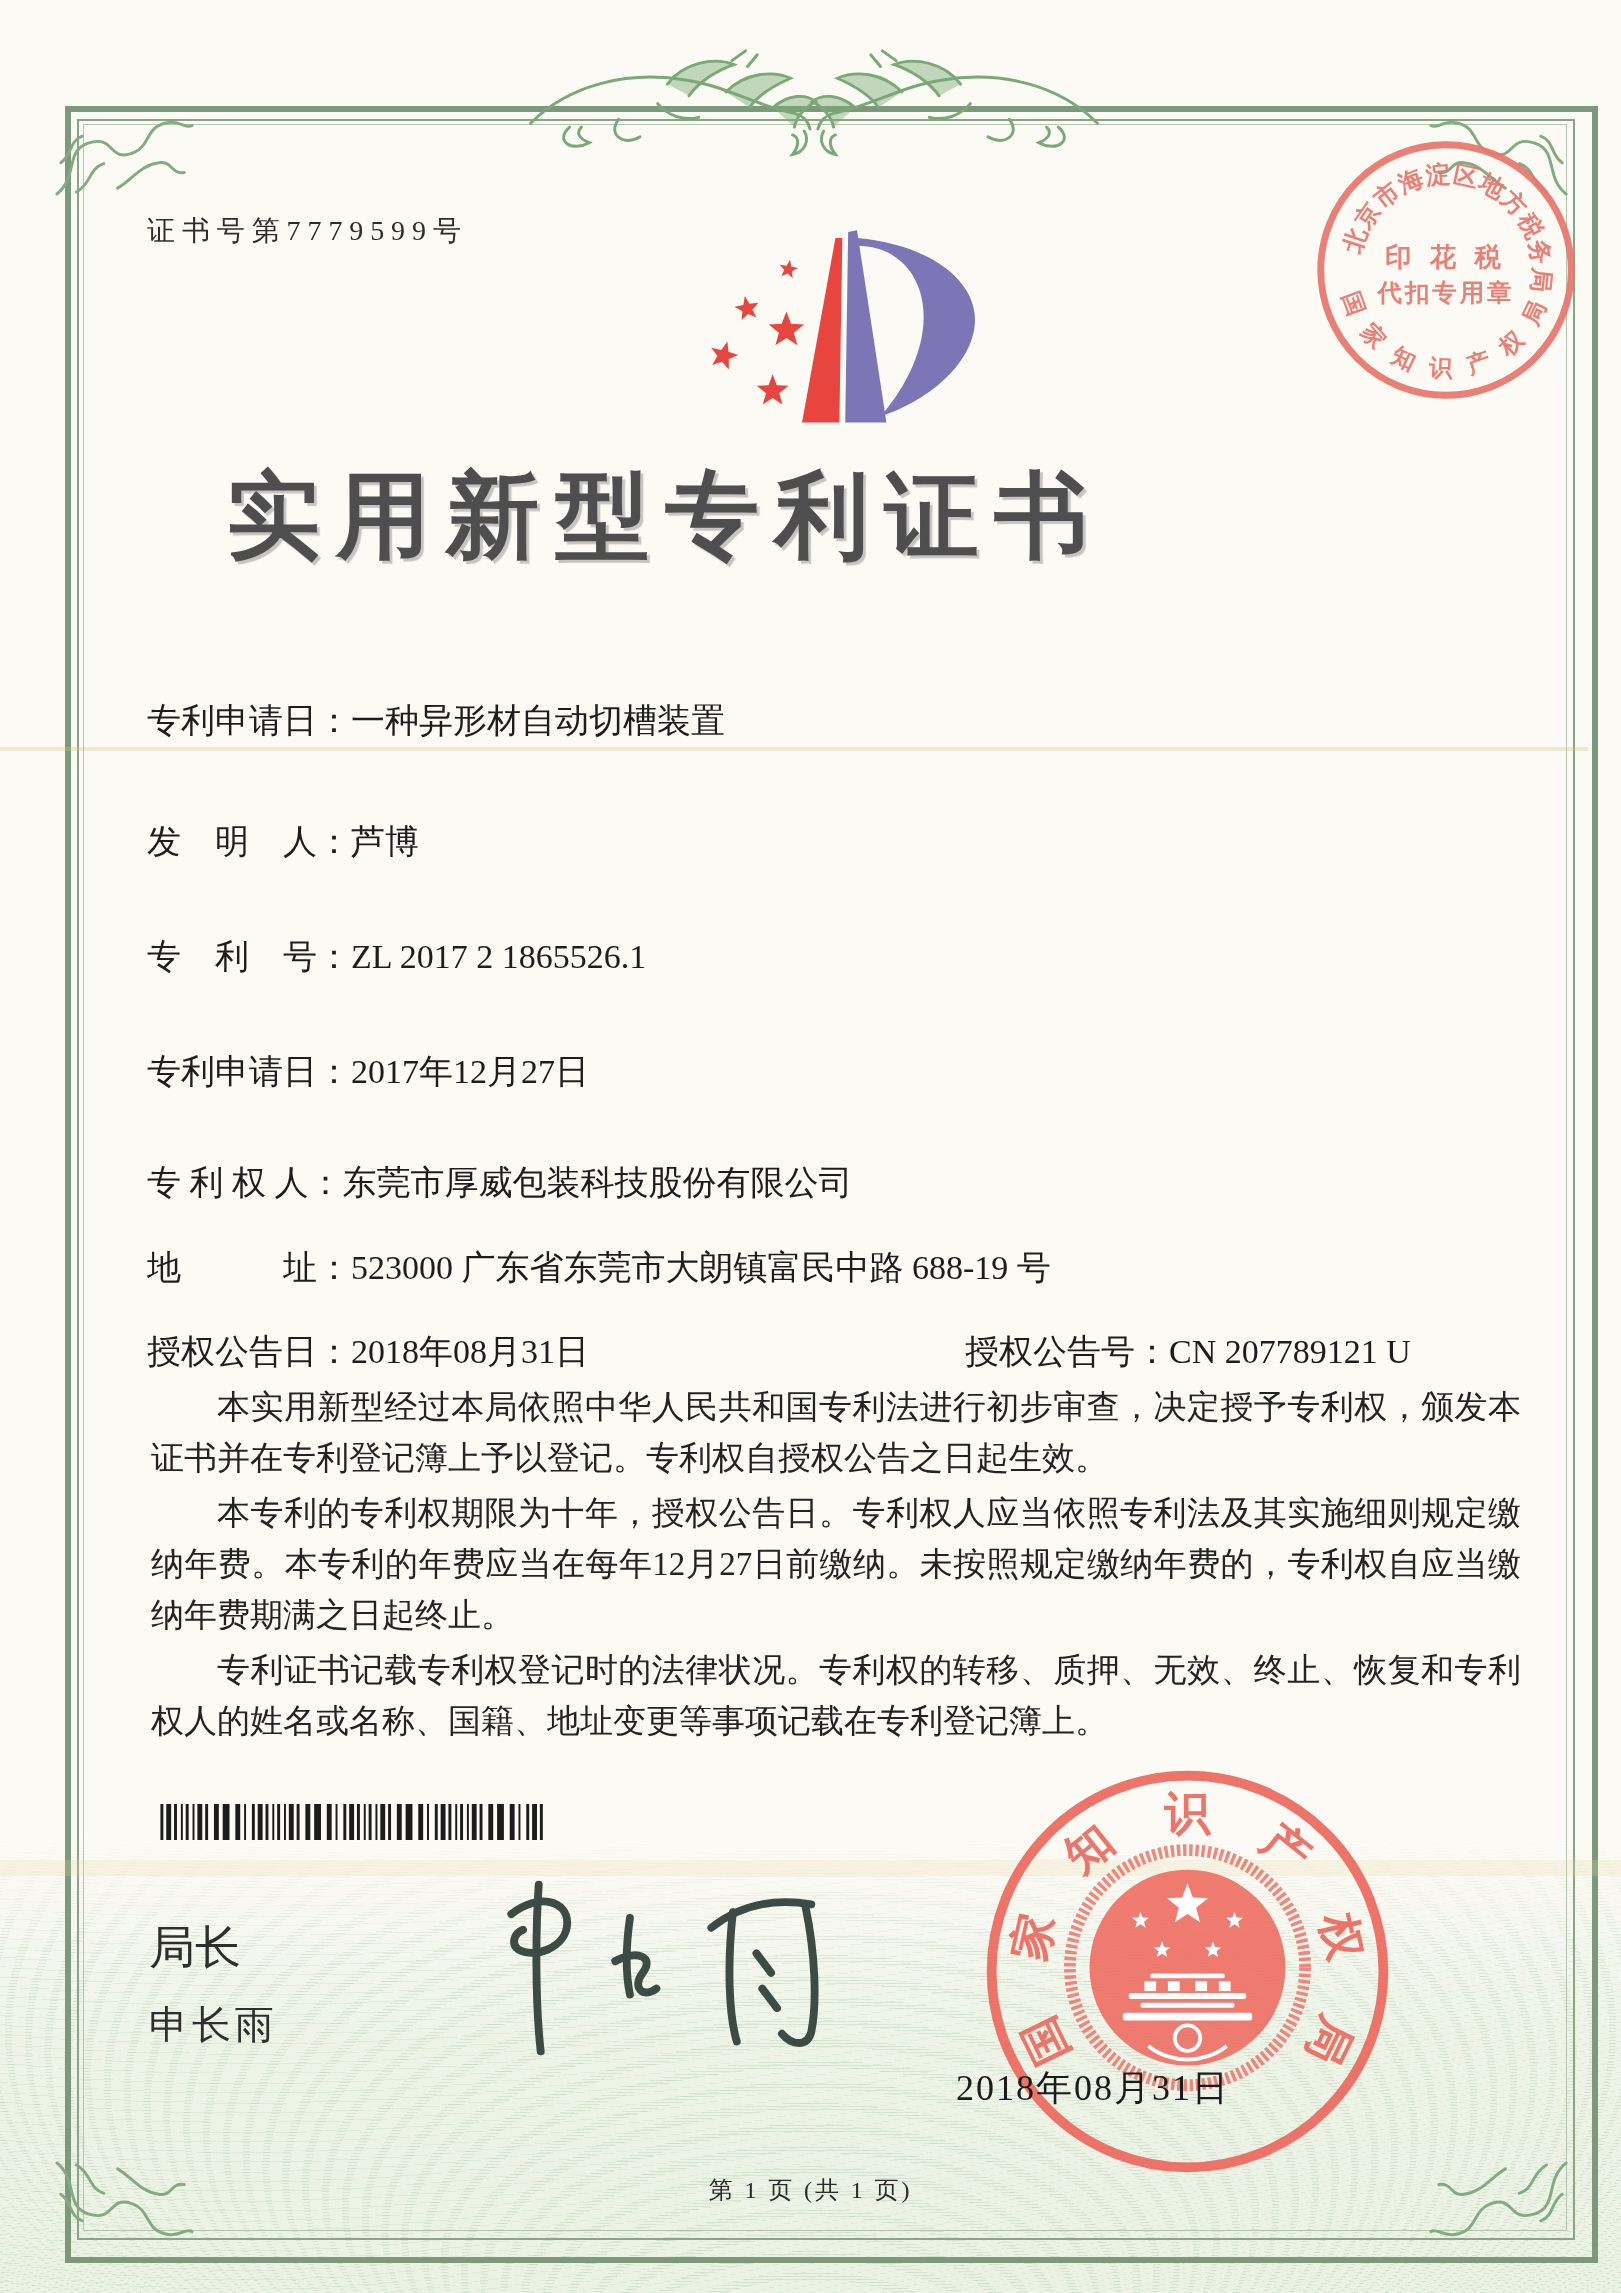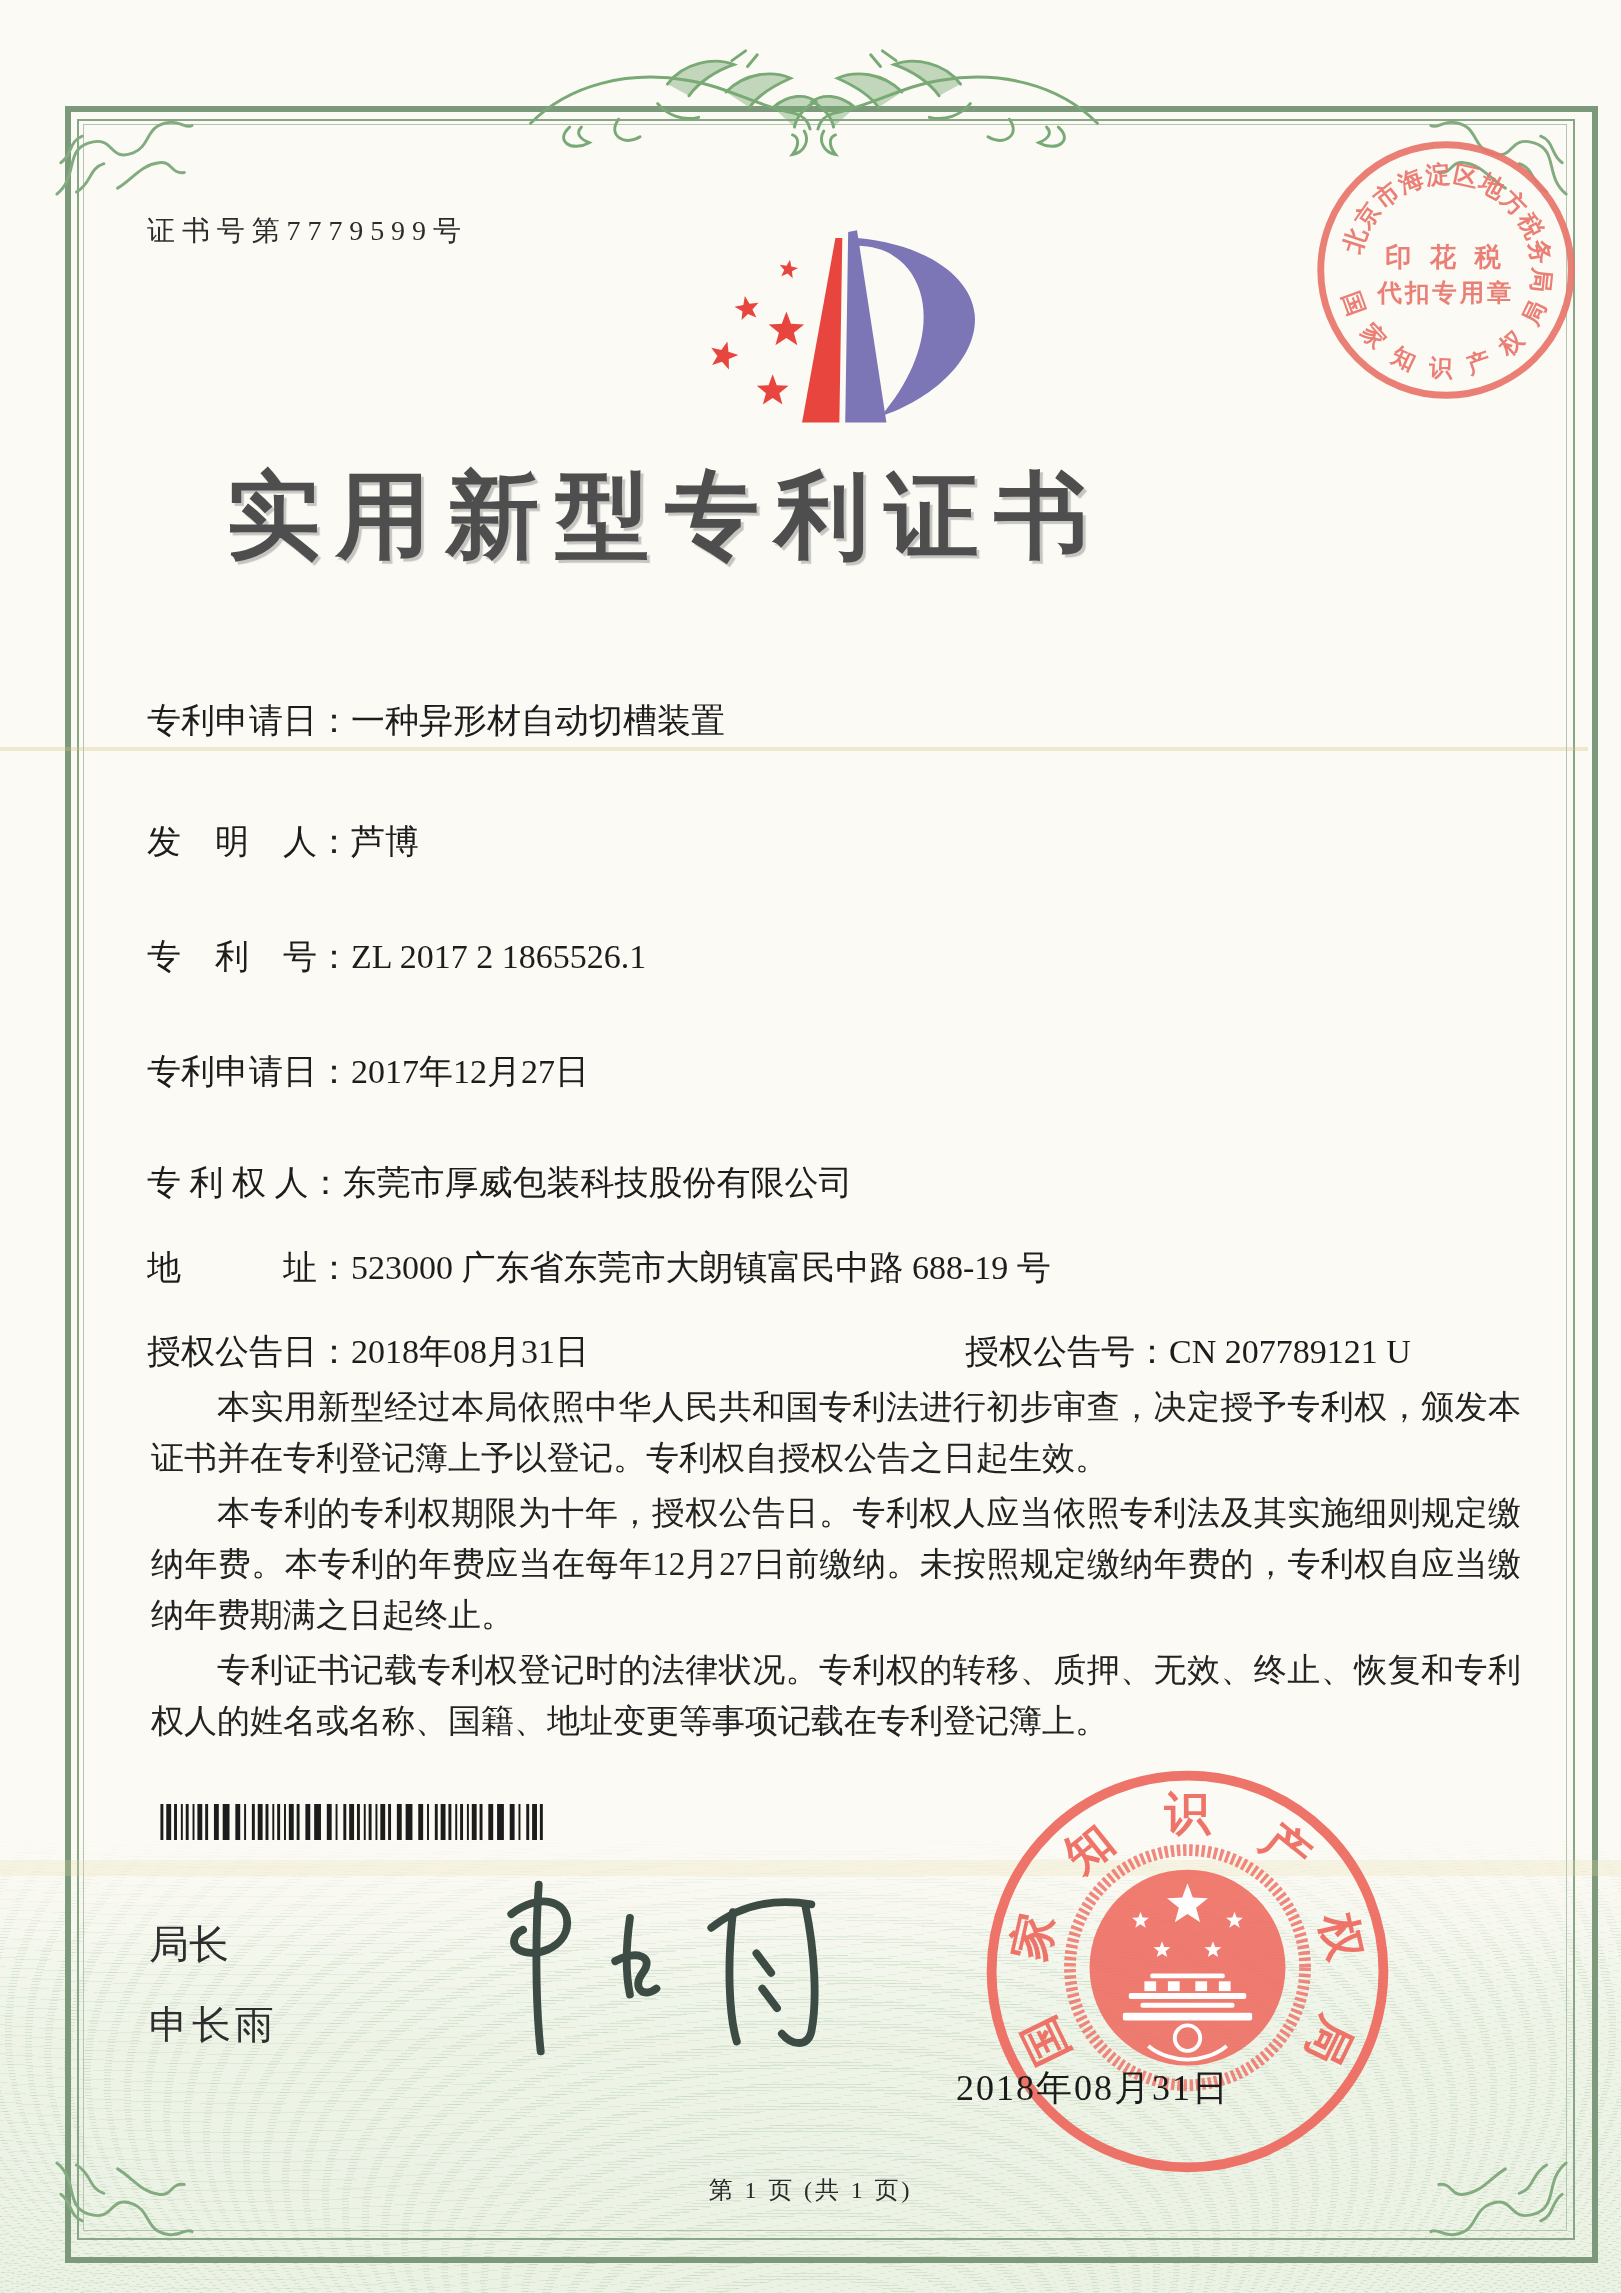--- a/index.html
+++ b/index.html
@@ -52,21 +52,21 @@
   .field-row{left:147px;font-size:34px;color:#1d1d1d;z-index:2;white-space:nowrap;}
   .field-label{display:inline-block;}
   .field-value{display:inline-block;}
   .grant-right{left:965px;}
   .paragraphs{
     left:147px;top:1378px;width:1378px;z-index:2;
     font-size:33px;line-height:51px;text-align:justify;color:#232323;
   }
   .paragraphs p{margin:4px;text-indent:2em;}
   .barcode-box{left:157px;top:1804px;width:398px;height:36px;z-index:2;}
-  .signer-title{left:149px;top:1917px;font-size:40px;color:#2e2e2e;z-index:2;}
+  .signer-title{left:149px;top:1917px;font-size:46px;color:#2e2e2e;z-index:2;}
   .signer-name{left:149px;top:1998px;font-size:39px;color:#2e2e2e;z-index:2;letter-spacing:3.9px;}
   .signature{left:421px;top:1867px;z-index:3;}
   .seal-tax{left:1309px;top:133px;z-index:3;opacity:.92;}
   .seal-cnipa{left:972px;top:1756px;z-index:3;opacity:.93;}
   .seal-date{left:956px;top:2064px;width:353px;font-size:36px;color:#1b1b1b;
     letter-spacing:2px;z-index:4;white-space:nowrap;}
   .footer{left:0;top:2174px;width:1621px;text-align:center;font-size:24px;
     letter-spacing:2.9px;color:#2a2a2a;z-index:2;}
 
   .ornament{z-index:2;}

